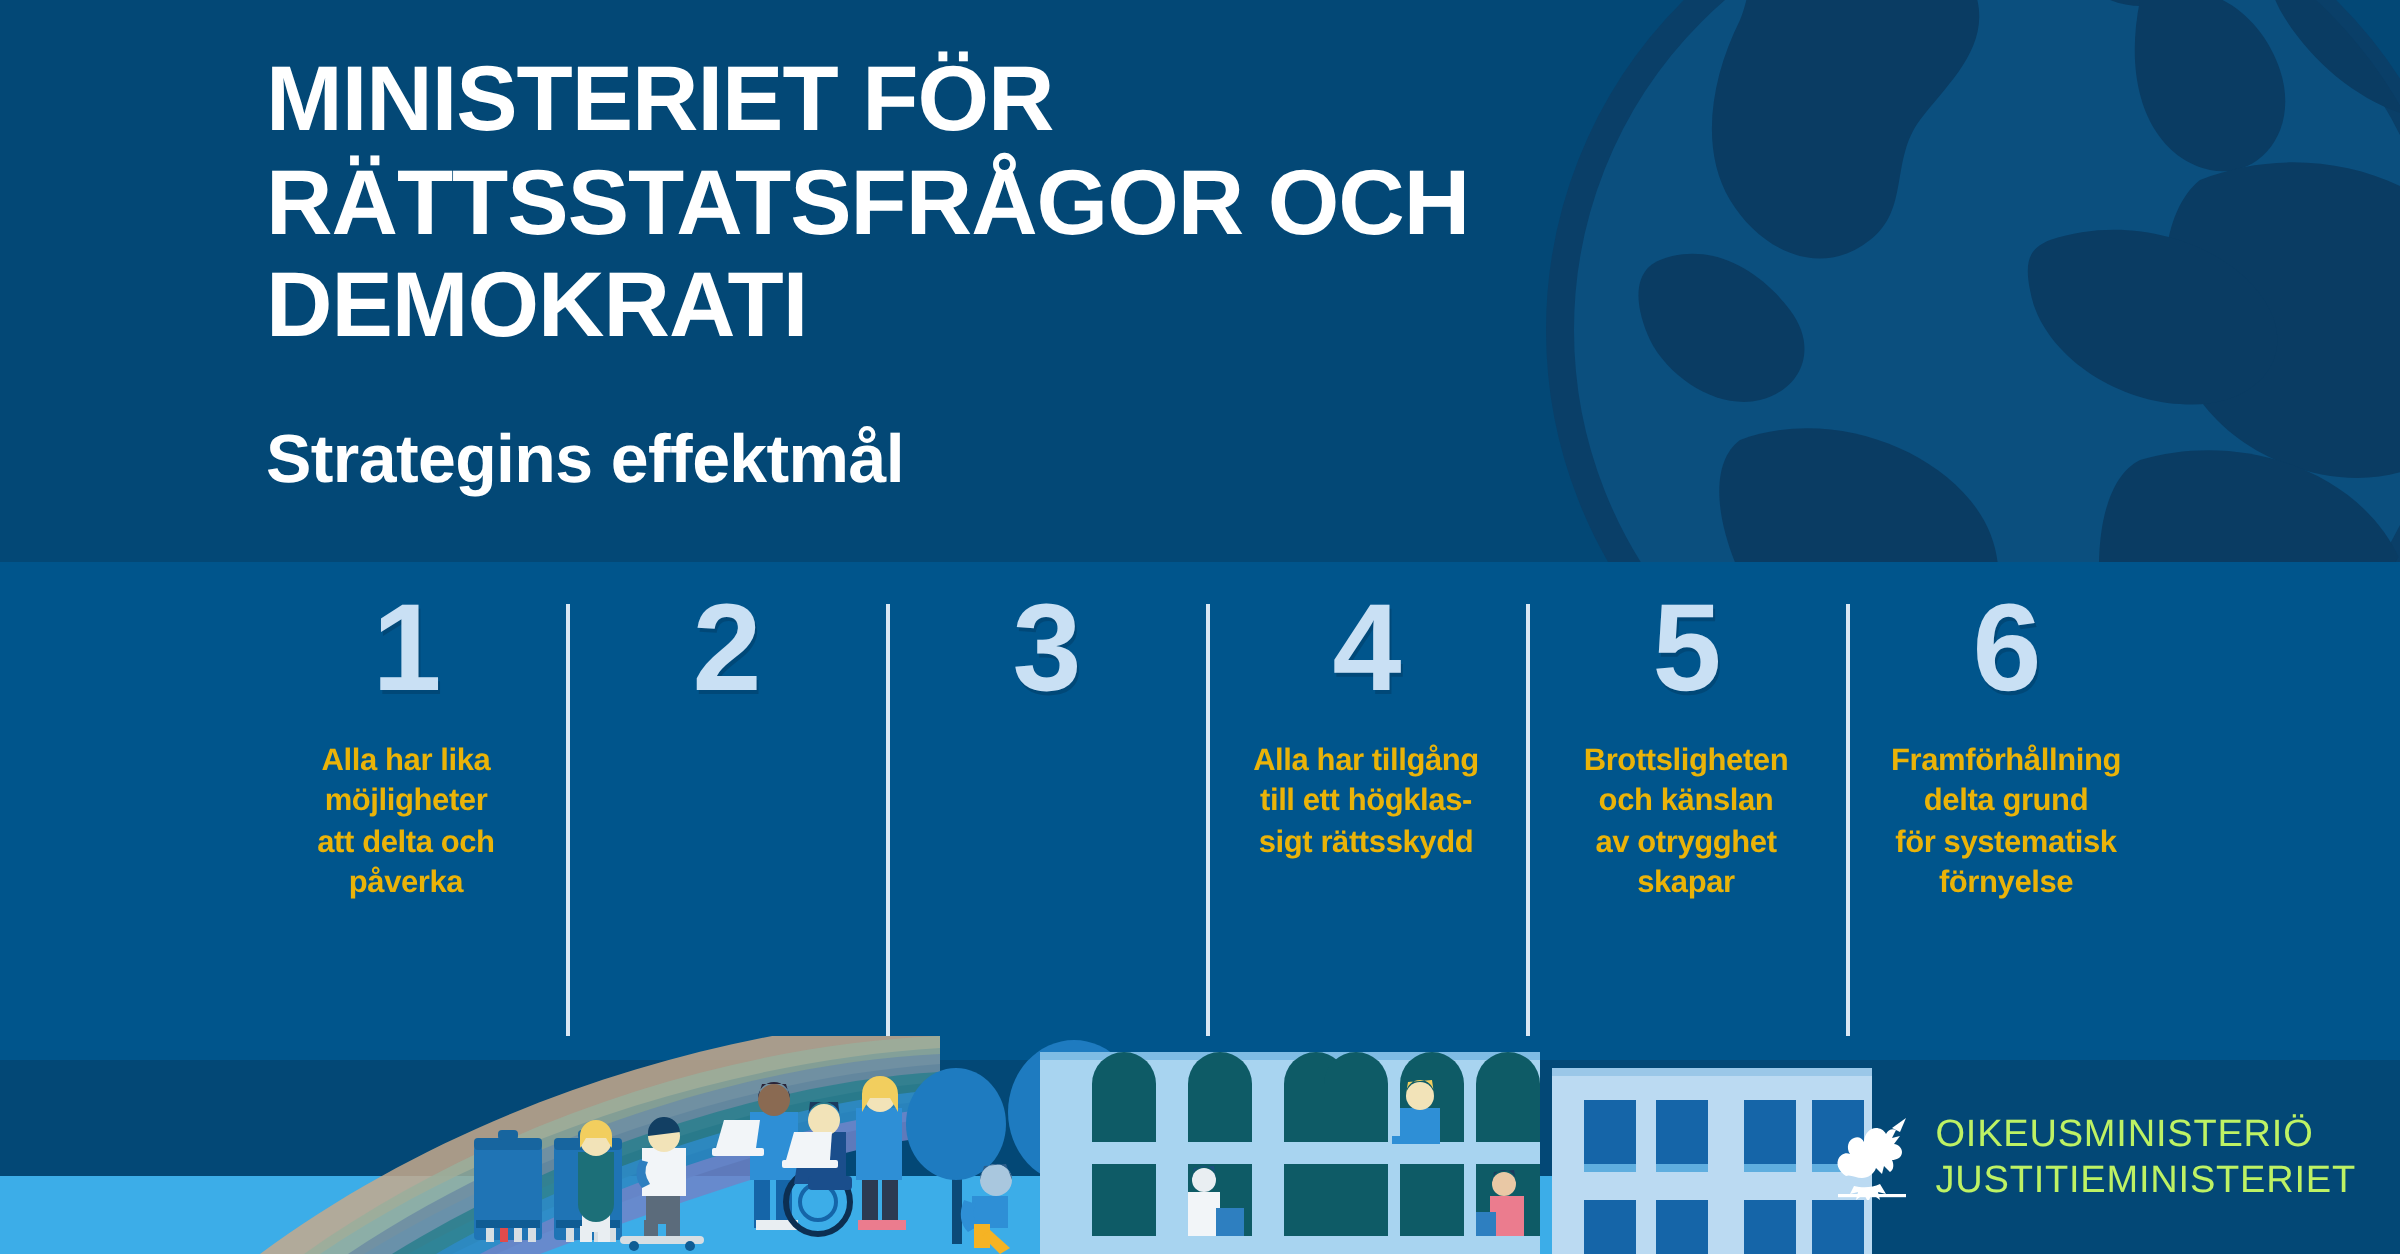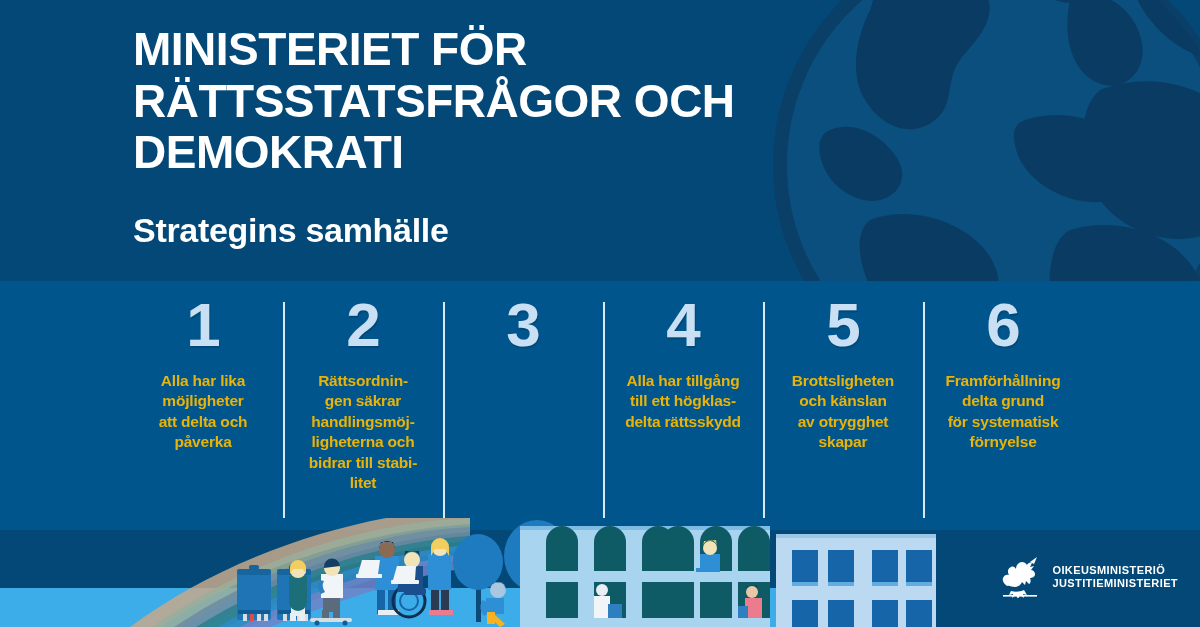--- a/index.html
+++ b/index.html
@@ -97,23 +97,23 @@
   
   .illus { position:absolute; left:0; top:518px; width:1200px; height:109px; overflow:hidden; }
 
   
   .logo {
     position:absolute; right:22px; top:556px;
     display:flex; align-items:center; gap:11px;
   }
   .logo-crest { width:44px; height:42px; flex:none; }
   .logo-text {
-    color:#ffffff;
-    font-size:11px;
-    font-weight:bold;
+    color:#bef264;
+    font-size:19px;
+    font-weight:normal;
     line-height:1.22;
     letter-spacing:0.4px;
     white-space:pre-line;
   }
 </style>
 </head>
 <body>
 
 <div id="poster">
 
@@ -140,47 +140,41 @@
           <path d="M300 300 C350 285 410 305 430 350 C450 395 420 445 375 455 C330 465 290 430 282 385 C276 348 280 310 300 300 Z"></path>
         </g>
       </svg>
     </div>
   </div>
   <div class="band-mid"></div>
 
   <div class="title">MINISTERIET FÖR
 RÄTTSSTATSFRÅGOR OCH
 DEMOKRATI</div>
-  <div class="subtitle">Strategins samhälle</div>
+  <div class="subtitle">Strategins effektmål</div>
 
   <div class="goals">
     <div class="goal">
       <div class="goal-num">1</div>
       <div class="goal-text">Alla har lika
 möjligheter
 att delta och
 påverka</div>
     </div>
     <div class="goal">
       <div class="goal-num">2</div>
-      <div class="goal-text">Rättsordnin-
-gen säkrar
-handlingsmöj-
-ligheterna och
-bidrar till stabi-
-litet</div>
     </div>
     <div class="goal">
       <div class="goal-num">3</div>
     </div>
     <div class="goal">
       <div class="goal-num">4</div>
       <div class="goal-text">Alla har tillgång
 till ett högklas-
-delta rättsskydd</div>
+sigt rättsskydd</div>
     </div>
     <div class="goal">
       <div class="goal-num">5</div>
       <div class="goal-text">Brottsligheten
 och känslan
 av otrygghet
 skapar</div>
     </div>
     <div class="goal">
       <div class="goal-num">6</div>

